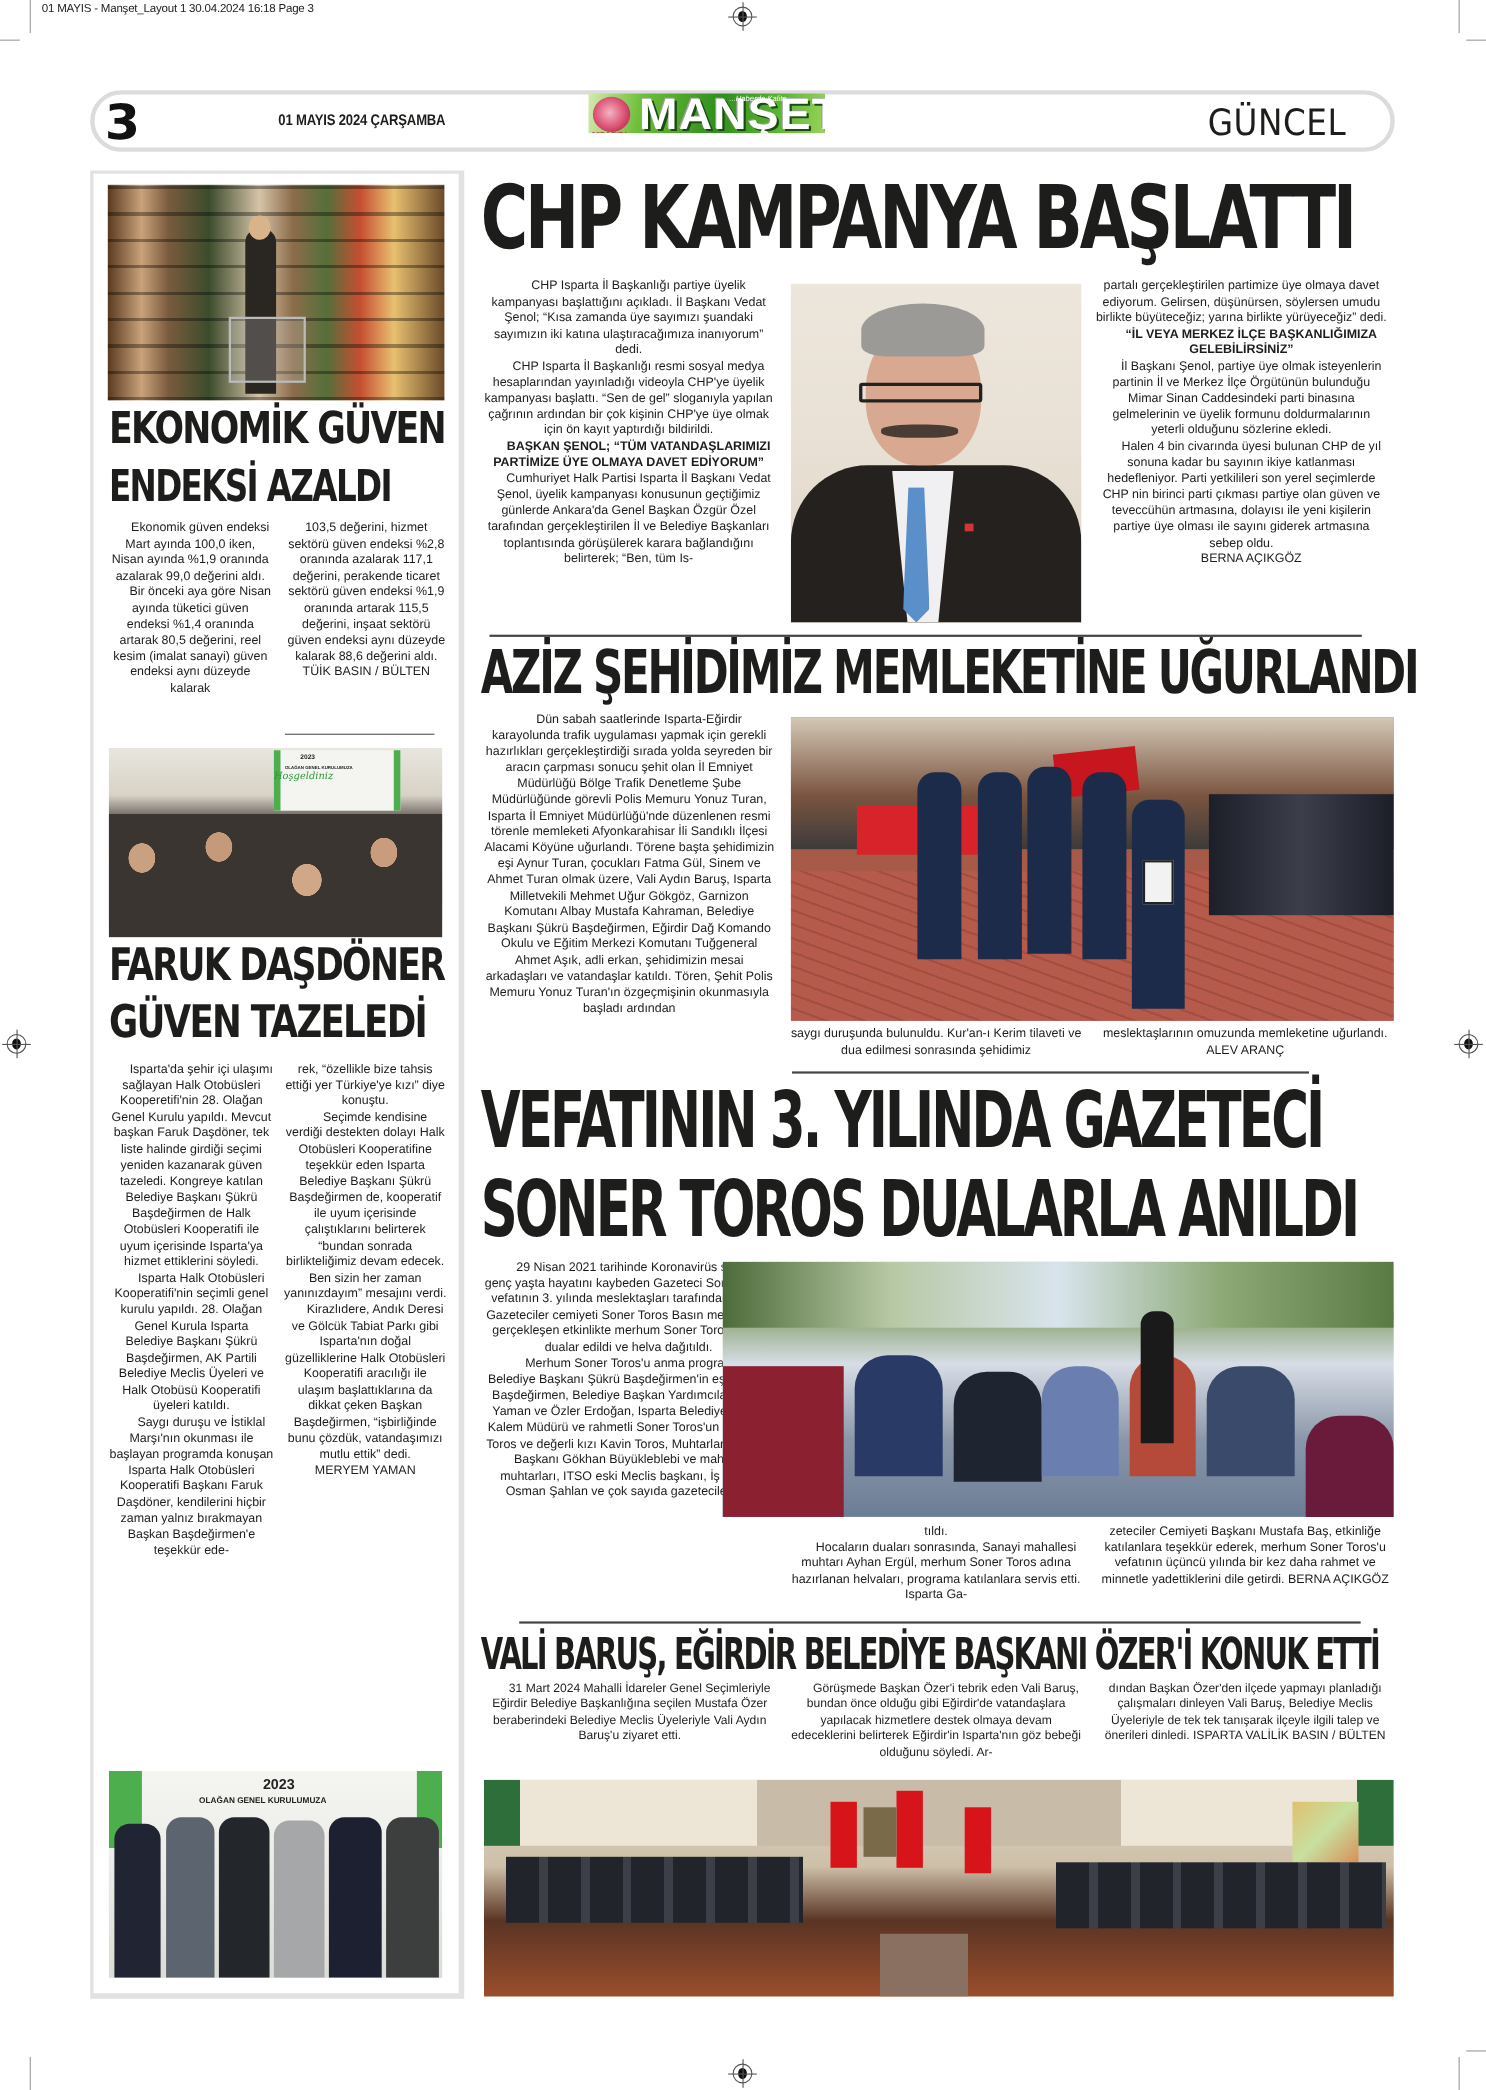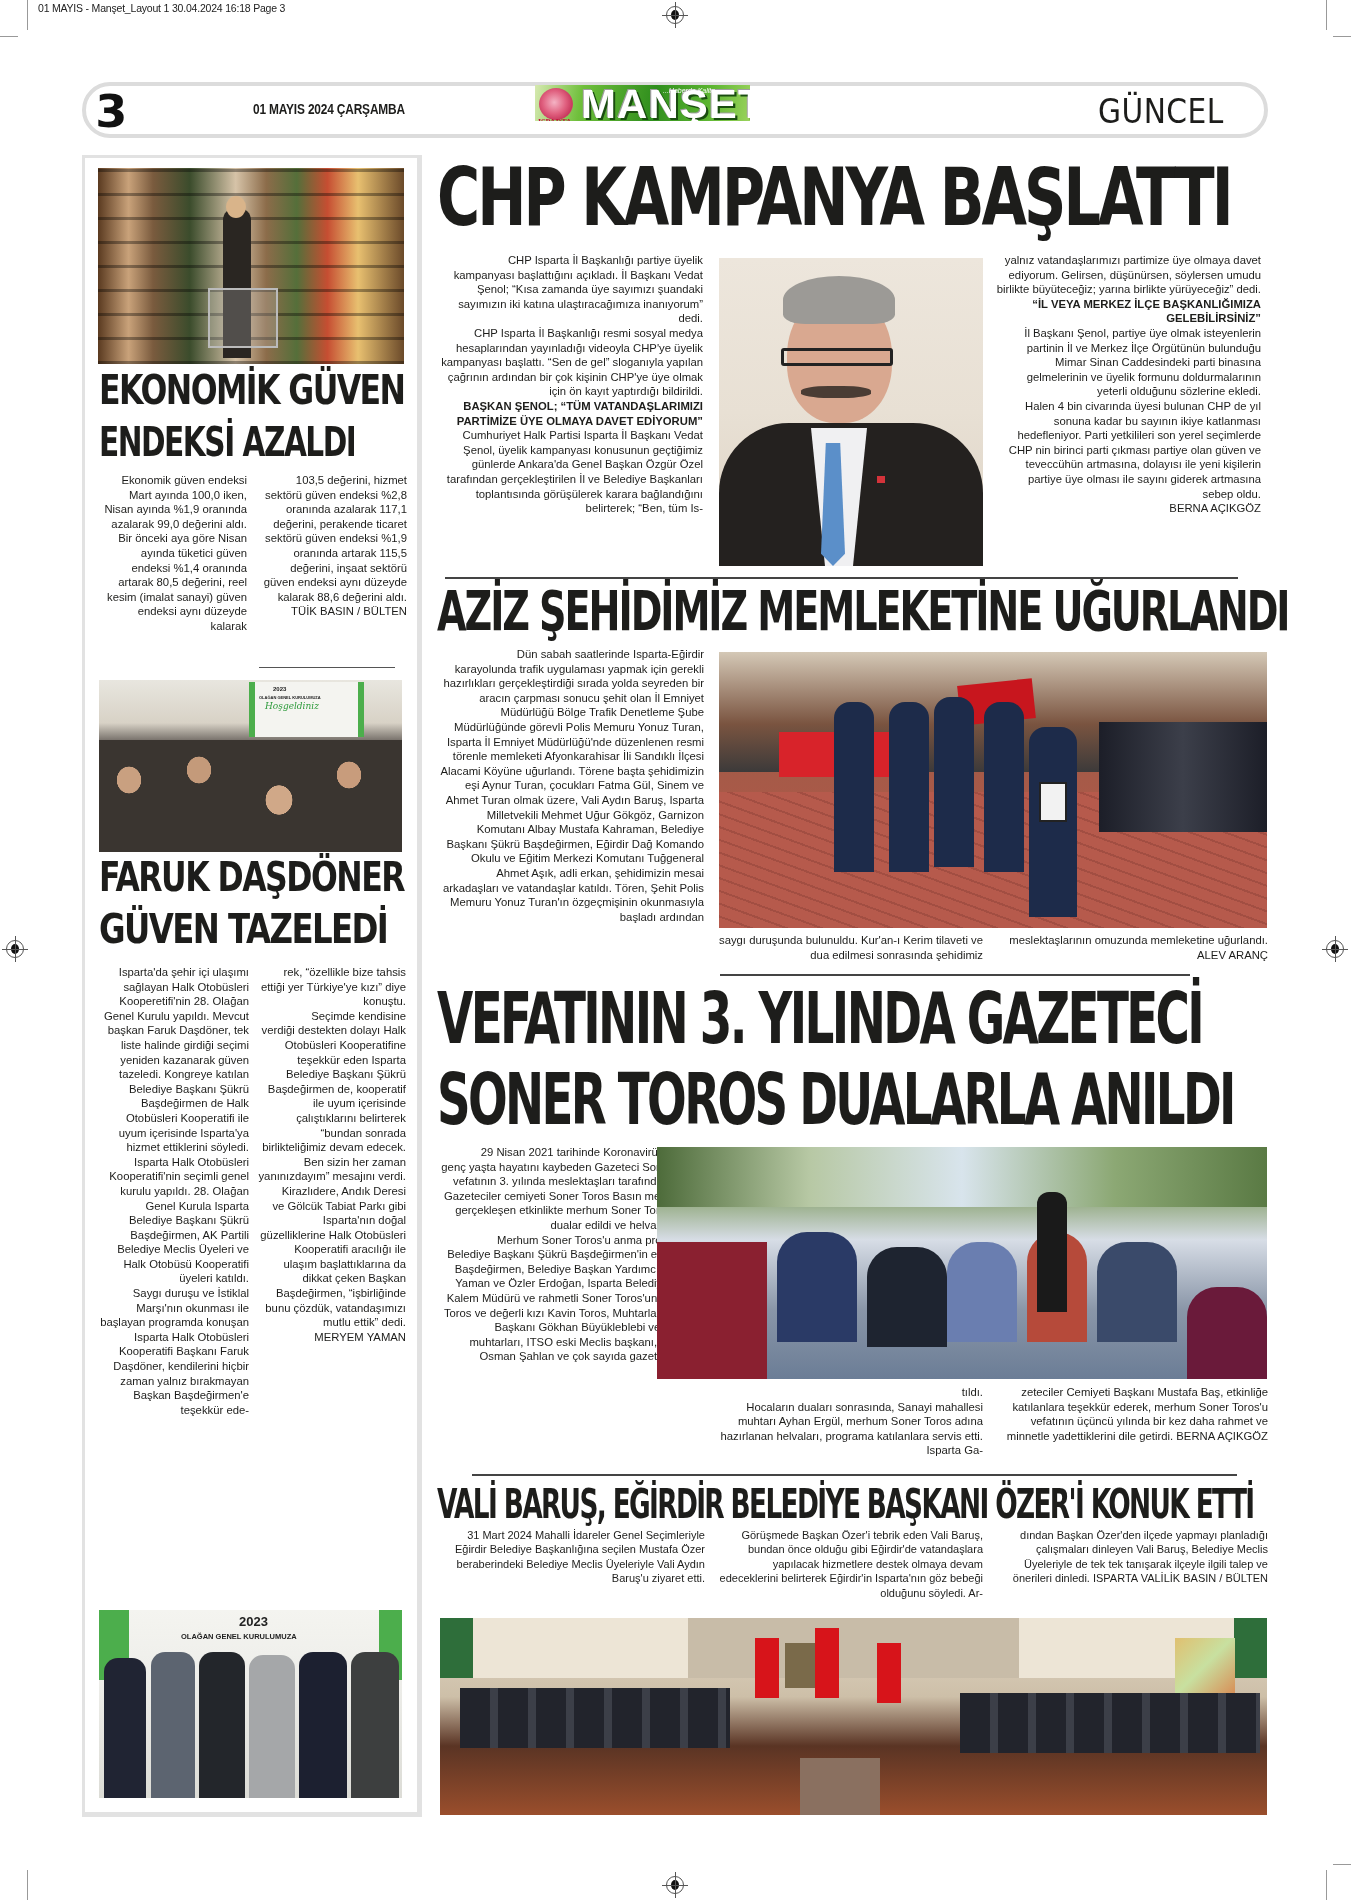--- a/index.html
+++ b/index.html
@@ -24,21 +24,21 @@
 .logo .mn{position:absolute;left:46px;top:-3px;font-size:40px;font-weight:bold;color:#fff;font-family:"Liberation Sans",sans-serif;letter-spacing:1px;text-shadow:2px 2px 0 #1a4d10,-1px -1px 0 #9e9e9e;transform:scaleX(1.05);transform-origin:left}
 .logo .tag{position:absolute;left:128px;top:2px;font-size:7px;font-style:italic;color:#fff}
 .logo .sub{position:absolute;left:3px;top:42px;font-size:5px;color:#e6f6d6;letter-spacing:2px;font-style:italic}
 .section{left:1098px;top:92px;font-size:33px;font-family:"DejaVu Sans",sans-serif;color:#1d1d1b;letter-spacing:0.5px;transform:scaleX(.9);transform-origin:left}
 
 
 .lbox{left:82px;top:155px;width:340px;height:1662px;border:3px solid #e2e2e2;border-right-width:5px;border-bottom-width:5px;background:#fff}
 
 
 .hl{font-family:"DejaVu Sans",sans-serif;font-weight:bold;color:#1d1d1b;white-space:nowrap;transform-origin:left top;line-height:1;letter-spacing:-2px}
-.body{font-size:11.3px;line-height:14.6px;color:#1d1d1b;text-align:right}
+.body{font-size:11.3px;line-height:14.6px;color:#1d1d1b;text-align:center}
 .body p{text-indent:18px}
 .body p.noind{text-indent:0}
 .body p.sub{font-weight:bold;text-indent:18px}
 .rule{height:2px;background:#444}
 
 
 .ph{overflow:hidden;background:#888}
 </style>
 </head>
 <body>
@@ -92,21 +92,21 @@
 </div>
 <div class="abs body" style="left:259px;top:473px;width:148px">
   <p class="noind">103,5 değerini, hizmet sektörü güven endeksi %2,8 oranında azalarak 117,1 değerini, perakende ticaret sektörü güven endeksi %1,9 oranında artarak 115,5 değerini, inşaat sektörü güven endeksi aynı düzeyde kalarak 88,6 değerini aldı. TÜİK BASIN / BÜLTEN</p>
 </div>
 <div class="abs rule" style="left:259px;top:667px;width:136px;height:1px;background:#555"></div>
 
 <div class="abs ph" style="left:99px;top:680px;width:303px;height:172px;background:linear-gradient(180deg,#e8e6df 0%,#d8d2c6 25%,#4a4340 40%,#6a6056 60%,#3c3834 80%,#8b8a86 100%)">
   <div style="position:absolute;left:150px;top:2px;width:115px;height:55px;background:#f4f4f0;border-left:6px solid #4cae4c;border-right:6px solid #4cae4c"></div>
   <div style="position:absolute;left:174px;top:6px;font-size:6px;font-weight:bold;color:#222">2023</div>
   <div style="position:absolute;left:160px;top:15px;font-size:4px;font-weight:bold;color:#222">OLAĞAN GENEL KURULUMUZA</div>
-  <div style="position:absolute;left:166px;top:21px;font-size:9px;font-style:italic;color:#2e9b3c;font-family:'DejaVu Serif',serif">Hoşgeldiniz</div>
+  <div style="position:absolute;left:150px;top:21px;font-size:9px;font-style:italic;color:#2e9b3c;font-family:'DejaVu Serif',serif">Hoşgeldiniz</div>
   <div style="position:absolute;left:0;top:60px;width:100%;height:112px;background:radial-gradient(ellipse 20px 22px at 30px 40px,#c9a080 60%,transparent 62%),radial-gradient(ellipse 20px 22px at 100px 30px,#c49a7a 60%,transparent 62%),radial-gradient(ellipse 22px 24px at 180px 60px,#d0a888 60%,transparent 62%),radial-gradient(ellipse 20px 22px at 250px 35px,#c89c7c 60%,transparent 62%),#3a3530"></div>
 </div>
 <div class="abs hl" style="left:99px;top:857px;font-size:41px;transform:scaleX(.77)">FARUK DAŞDÖNER</div>
 <div class="abs hl" style="left:99px;top:909px;font-size:41px;transform:scaleX(.79)">GÜVEN TAZELEDİ</div>
 <div class="abs body" style="left:99px;top:965px;width:150px">
   <p>Isparta'da şehir içi ulaşımı sağlayan Halk Otobüsleri Kooperetifi'nin 28. Olağan Genel Kurulu yapıldı. Mevcut başkan Faruk Daşdöner, tek liste halinde girdiği seçimi yeniden kazanarak güven tazeledi. Kongreye katılan Belediye Başkanı Şükrü Başdeğirmen de Halk Otobüsleri Kooperatifi ile uyum içerisinde Isparta'ya hizmet ettiklerini söyledi.</p>
   <p>Isparta Halk Otobüsleri Kooperatifi'nin seçimli genel kurulu yapıldı. 28. Olağan Genel Kurula Isparta Belediye Başkanı Şükrü Başdeğirmen, AK Partili Belediye Meclis Üyeleri ve Halk Otobüsü Kooperatifi üyeleri katıldı.</p>
   <p>Saygı duruşu ve İstiklal Marşı'nın okunması ile başlayan programda konuşan Isparta Halk Otobüsleri Kooperatifi Başkanı Faruk Daşdöner, kendilerini hiçbir zaman yalnız bırakmayan Başkan Başdeğirmen'e teşekkür ede-</p>
 </div>
 <div class="abs body" style="left:258px;top:965px;width:148px">
@@ -139,21 +139,21 @@
   <div style="position:absolute;left:0;top:165px;width:264px;height:143px;background:#24211f;border-radius:70px 70px 0 0"></div>
   <div style="position:absolute;left:85px;top:170px;width:70px;height:138px;background:#f0f0f2;clip-path:polygon(10% 0,90% 0,70% 100%,30% 100%)"></div>
   <div style="position:absolute;left:102px;top:185px;width:24px;height:123px;background:#5b8fc9;clip-path:polygon(20% 0,80% 0,100% 90%,50% 100%,0 90%)"></div>
   <div style="position:absolute;left:68px;top:35px;width:105px;height:130px;background:#d9a890;border-radius:48% 48% 45% 45%"></div>
   <div style="position:absolute;left:64px;top:18px;width:112px;height:48px;background:#9c9a96;border-radius:50% 50% 20% 20%"></div>
   <div style="position:absolute;left:62px;top:90px;width:112px;height:18px;border:3px solid #222;border-radius:3px"></div>
   <div style="position:absolute;left:82px;top:128px;width:70px;height:12px;background:#4a3c34;border-radius:40%"></div>
   <div style="position:absolute;left:158px;top:218px;width:8px;height:7px;background:#d4333a"></div>
 </div>
 <div class="abs body" style="left:996px;top:253px;width:265px">
-  <p class="noind">yalnız vatandaşlarımızı partimize üye olmaya davet ediyorum. Gelirsen, düşünürsen, söylersen umudu birlikte büyüteceğiz; yarına birlikte yürüyeceğiz” dedi.</p>
+  <p class="noind">partalı gerçekleştirilen partimize üye olmaya davet ediyorum. Gelirsen, düşünürsen, söylersen umudu birlikte büyüteceğiz; yarına birlikte yürüyeceğiz” dedi.</p>
   <p class="sub">“İL VEYA MERKEZ İLÇE BAŞKANLIĞIMIZA GELEBİLİRSİNİZ”</p>
   <p>İl Başkanı Şenol, partiye üye olmak isteyenlerin partinin İl ve Merkez İlçe Örgütünün bulunduğu Mimar Sinan Caddesindeki parti binasına gelmelerinin ve üyelik formunu doldurmalarının yeterli olduğunu sözlerine ekledi.</p>
   <p>Halen 4 bin civarında üyesi bulunan CHP de yıl sonuna kadar bu sayının ikiye katlanması hedefleniyor. Parti yetkilileri son yerel seçimlerde CHP nin birinci parti çıkması partiye olan güven ve teveccühün artmasına, dolayısı ile yeni kişilerin partiye üye olması ile sayını giderek artmasına sebep oldu.</p>
   <p>BERNA AÇIKGÖZ</p>
 </div>
 <div class="abs rule" style="left:445px;top:577px;width:793px"></div>
 
 <div class="abs hl" style="left:437px;top:584px;font-size:55px;letter-spacing:-3px;transform:scaleX(.695)">AZİZ ŞEHİDİMİZ MEMLEKETİNE UĞURLANDI</div>
 <div class="abs body" style="left:440px;top:647px;width:264px">
   <p>Dün sabah saatlerinde Isparta-Eğirdir karayolunda trafik uygulaması yapmak için gerekli hazırlıkları gerçekleştirdiği sırada yolda seyreden bir aracın çarpması sonucu şehit olan İl Emniyet Müdürlüğü Bölge Trafik Denetleme Şube Müdürlüğünde görevli Polis Memuru Yonuz Turan, Isparta İl Emniyet Müdürlüğü'nde düzenlenen resmi törenle memleketi Afyonkarahisar İli Sandıklı İlçesi Alacami Köyüne uğurlandı. Törene başta şehidimizin eşi Aynur Turan, çocukları Fatma Gül, Sinem ve Ahmet Turan olmak üzere, Vali Aydın Baruş, Isparta Milletvekili Mehmet Uğur Gökgöz, Garnizon Komutanı Albay Mustafa Kahraman, Belediye Başkanı Şükrü Başdeğirmen, Eğirdir Dağ Komando Okulu ve Eğitim Merkezi Komutanı Tuğgeneral Ahmet Aşık, adli erkan, şehidimizin mesai arkadaşları ve vatandaşlar katıldı. Tören, Şehit Polis Memuru Yonuz Turan'ın özgeçmişinin okunmasıyla başladı ardından</p>

